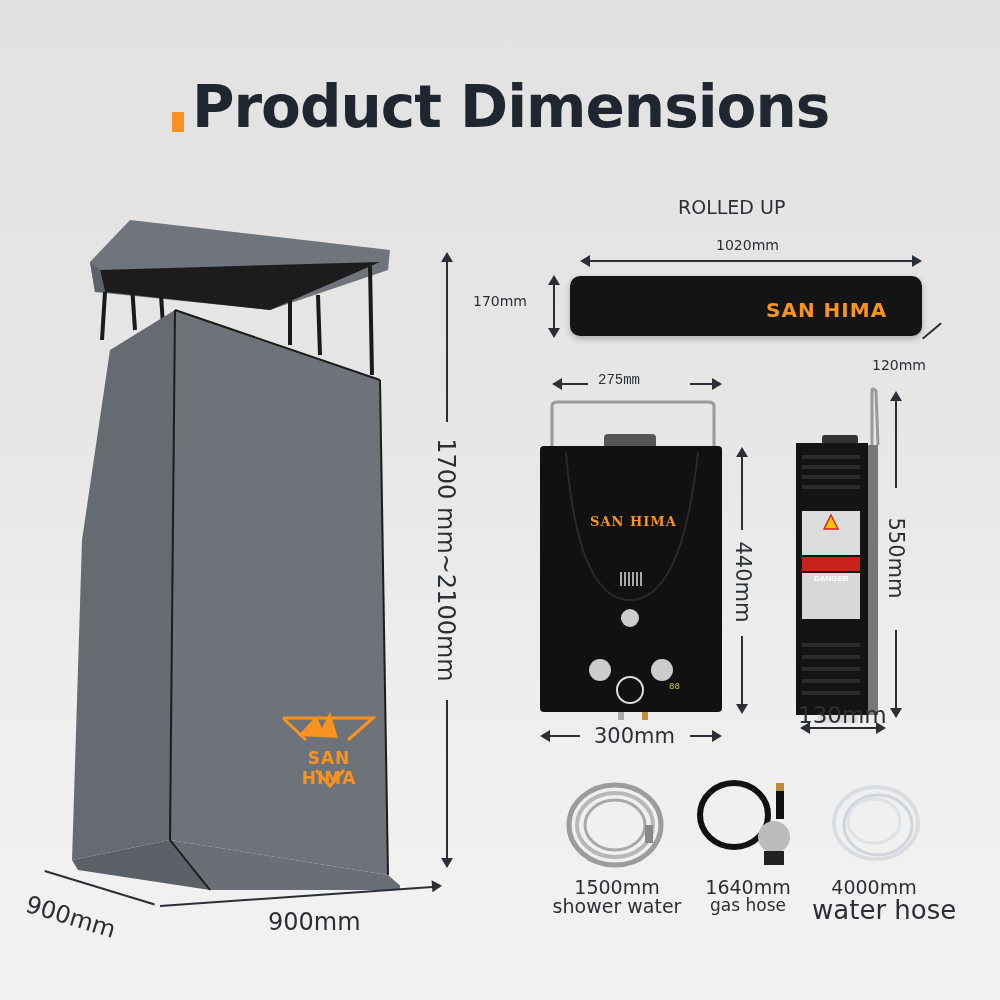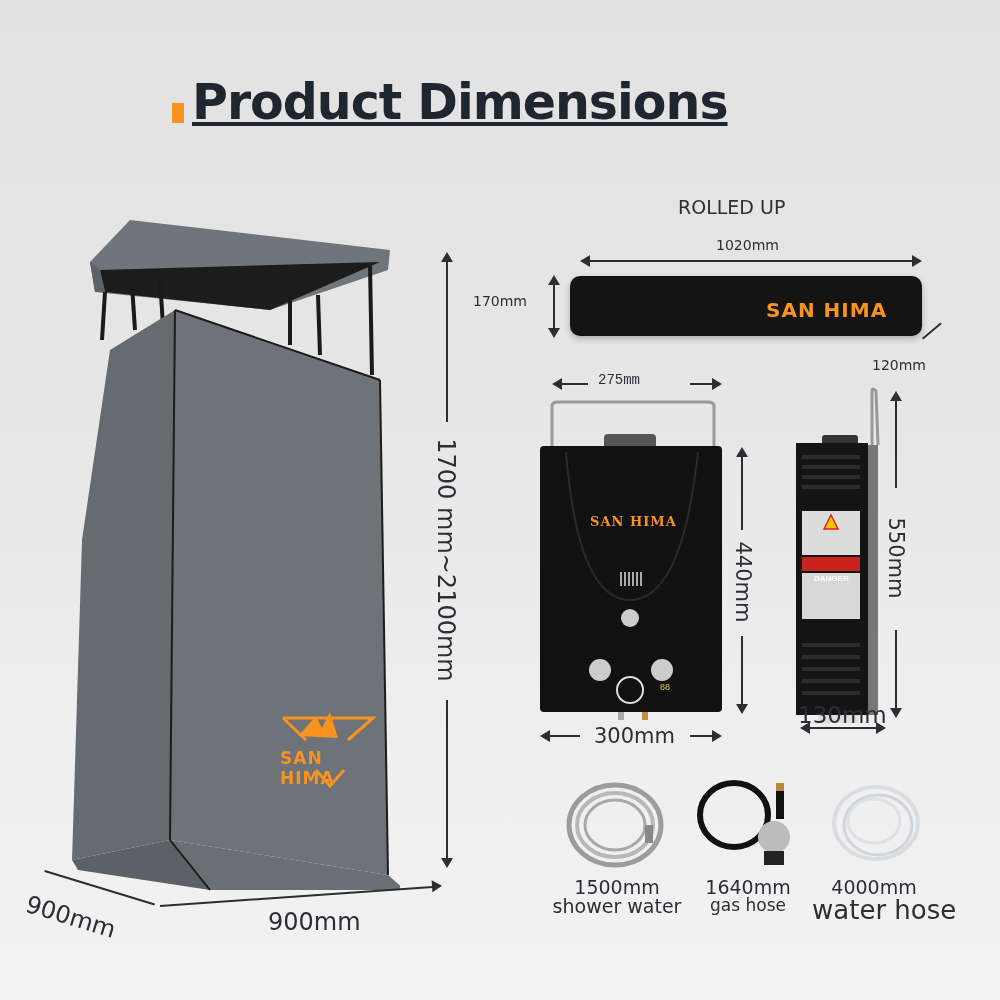--- a/index.html
+++ b/index.html
@@ -5,32 +5,32 @@
   html, body { margin:0; padding:0; }
   body {
     width:1000px; height:1000px; position:relative; overflow:hidden;
     background: linear-gradient(#e2e2e2 0%, #e6e6e6 40%, #efefef 75%, #f2f2f2 100%);
     font-family: "Liberation Sans", sans-serif;
     color:#1f2630;
   }
   .abs { position:absolute; }
   .title {
     left:172px; top:78px; font-family:"DejaVu Sans", sans-serif; font-weight:bold;
-    font-size:49px; letter-spacing:-1px; color:#1f2630; display:flex; align-items:flex-end; line-height:1;text-decoration:underline;
+    font-size:58px; letter-spacing:-1px; color:#1f2630; display:flex; align-items:flex-end; line-height:1;
   }
   .title-mark { width:12px; height:20px; background:#f7931e; margin-right:8px; margin-bottom:4px; display:inline-block; }
   .lbl { font-family:"DejaVu Sans", sans-serif; font-size:14px; color:#2a2f36; white-space:nowrap; line-height:1; }
   .arrow-h { height:2px; background:#2a2f36; position:absolute; }
   .arrow-v { width:2px; background:#2a2f36; position:absolute; }
   .ah-l, .ah-r, .ah-u, .ah-d { position:absolute; width:0; height:0; }
   .ah-l { border-top:6px solid transparent; border-bottom:6px solid transparent; border-right:10px solid #2a2f36; }
   .ah-r { border-top:6px solid transparent; border-bottom:6px solid transparent; border-left:10px solid #2a2f36; }
   .ah-u { border-left:6px solid transparent; border-right:6px solid transparent; border-bottom:10px solid #2a2f36; }
   .ah-d { border-left:6px solid transparent; border-right:6px solid transparent; border-top:10px solid #2a2f36; }
-  .brand { color:#f7931e; font-weight:bold; font-family:"DejaVu Sans", sans-serif; letter-spacing:1px; }
+  .brand { color:#f7931e; font-weight:bold; font-family:"DejaVu Sans", sans-serif; letter-spacing:1px;text-align:center; }
 </style>
 </head>
 <body>
 
 <div class="abs title">
   <span class="title-mark"></span>
   <span>Product Dimensions</span>
 </div>
 
 <div class="abs" style="left:60px;top:200px;width:340px;height:700px;">
@@ -123,21 +123,21 @@
         <rect x="102" y="172" width="2" height="14"></rect>
       </g>
     <circle cx="92" cy="218" r="9" fill="#ccc"></circle>
     <circle cx="62" cy="270" r="11" fill="#ccc"></circle>
     <circle cx="124" cy="270" r="11" fill="#ccc"></circle>
     <circle cx="92" cy="290" r="13" fill="#111" stroke="#ddd" stroke-width="2"></circle>
     <rect x="80" y="312" width="6" height="8" fill="#aaa"></rect>
       <rect x="104" y="312" width="6" height="8" fill="#c09040"></rect>
   </svg>
   <div class="abs brand" style="left:52px;top:114px;font-size:13px;font-family:'DejaVu Serif',serif;">SAN HIMA</div>
-  <div class="abs" style="left:82px;top:282px;font-size:9px;color:#d8d02a;font-family:Liberation Sans, sans-serif;padding-left:40px;">88</div>
+  <div class="abs" style="left:91px;top:282px;font-size:9px;color:#d8d02a;font-family:Liberation Mono, monospace;padding-left:40px;">88</div>
 </div>
 
 <div class="arrow-v" style="left:741px;top:456px;height:74px;"></div>
 <div class="ah-u" style="left:736px;top:447px;"></div>
 <div class="arrow-v" style="left:741px;top:636px;height:70px;"></div>
 <div class="ah-d" style="left:736px;top:704px;"></div>
 <div class="abs lbl" style="left:742px;top:582px;transform:translate(-50%,-50%) rotate(90deg);font-size:21px;">440mm</div>
 
 <div class="abs lbl" style="left:594px;top:726px;font-size:21px;">300mm</div>
 <div class="arrow-h" style="left:548px;top:735px;width:32px;"></div>

